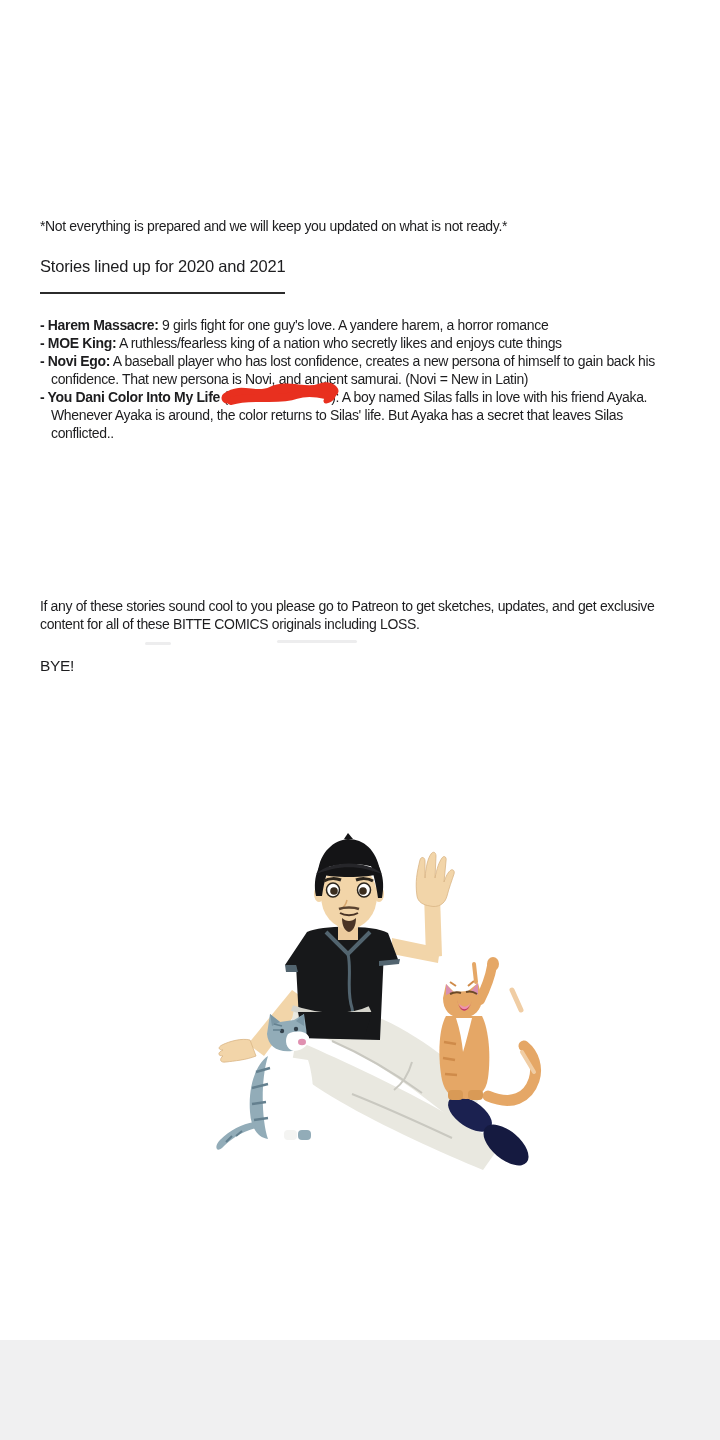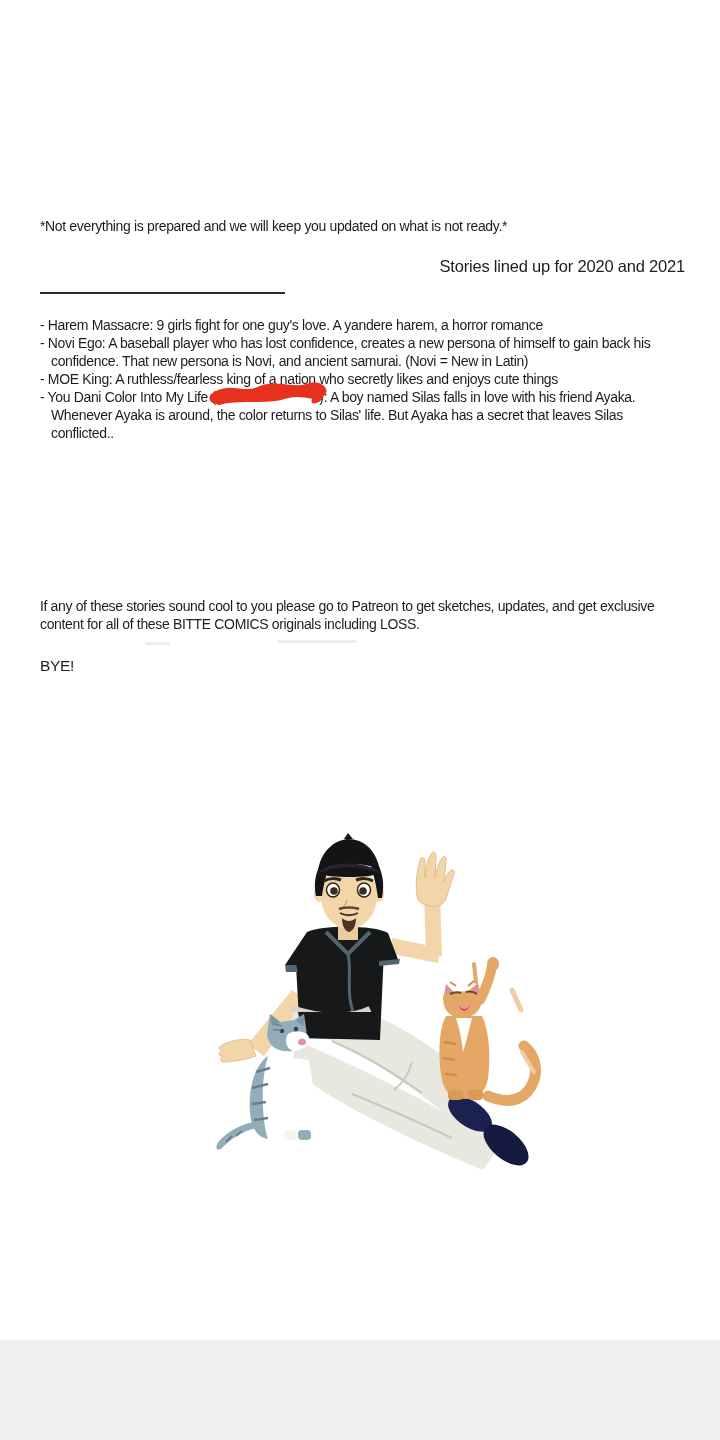--- a/index.html
+++ b/index.html
@@ -8,44 +8,44 @@
     font-family:"Liberation Sans","DejaVu Sans",sans-serif;
     color:var(--text,#1d1d1f);overflow:hidden;
   }
   .txt{position:absolute;left:40px;width:645px;font-size:14px;line-height:18px;letter-spacing:-0.35px;color:var(--text,#1d1d1f);}
   .note{top:203px;}
   .heading{top:257px;font-size:16.5px;letter-spacing:-0.2px;}
   .rule{position:absolute;left:40px;top:292px;width:245px;border:none;border-top:2px solid #2b2b2b;margin:0;}
   .stories{top:316px;}
   .stories ul{list-style:none;margin:0;padding:0;}
   .stories li{padding-left:11px;text-indent:-11px;}
-  .stories b{font-weight:normal;margin-top:40px;}
+  .stories b{font-weight:bold;margin-top:40px;}
   .patreon{top:568px;margin-top:29px;}
   .bye{top:641px;font-size:15.5px;}
   .smudge{position:absolute;background:#ededee;border-radius:2px;}
   .smudge.a{left:145px;top:642px;width:26px;height:3px;}
   .smudge.b{left:277px;top:640px;width:80px;height:3px;}
   .redaction-gap{display:inline-block;width:96px;height:11px;position:relative;vertical-align:baseline;}
   .redaction-gap svg{position:absolute;left:-8px;top:-14px;overflow:visible;}
   .illustration{position:absolute;left:212px;top:832px;width:336px;height:340px;}
   .navbar{position:absolute;left:0;top:1340px;width:720px;height:100px;background:var(--navbar_bg,#f0f0f1);}
 </style>
 </head>
 <body>
 
 <p class="txt note">*Not everything is prepared and we will keep you updated on what is not ready.*</p>
 
-<h2 class="txt heading" style="font-weight:normal;margin:0;text-align:right;">Stories lined up for 2020 and 2021</h2>
+<h2 class="txt heading" style="font-weight:normal;margin:0;">Stories lined up for 2020 and 2021</h2>
 <hr class="rule">
 
 <div class="txt stories">
   <ul>
     <li><b>- Harem Massacre:</b><span> 9 girls fight for one guy's love. A yandere harem, a horror romance</span></li>
+    <li><b>- MOE King:</b><span> A ruthless/fearless king of a nation who secretly likes and enjoys cute things</span></li>
     <li><b>- Novi Ego:</b><span> A baseball player who has lost confidence, creates a new persona of himself to gain back his confidence. That new persona is Novi, and ancient samurai. (Novi = New in Latin)</span></li>
-    <li><b>- MOE King:</b><span> A ruthless/fearless king of a nation who secretly likes and enjoys cute things</span></li>
     <li><b>- You Dani Color Into My Life</b><span> (</span><span class="redaction-gap"><svg width="118" height="34" viewBox="0 0 118 34">
         <path d="M7,21 C22,10 36,23 52,15 C68,7 86,18 100,12 C106,9.5 111,11 113,14" fill="none" stroke="#e8301f" stroke-width="11" stroke-linecap="round"></path>
         <path d="M11,24 C32,17 56,25 76,18 C91,13 104,18 111,19" fill="none" stroke="#e8301f" stroke-width="8" stroke-linecap="round"></path>
         <path d="M113,14 C115,18 112,23 106,24" fill="none" stroke="#e8301f" stroke-width="5" stroke-linecap="round"></path>
       </svg></span><span>e): A boy named Silas falls in love with his friend Ayaka. Whenever Ayaka is around, the color returns to Silas' life. But Ayaka has a secret that leaves Silas conflicted..</span></li>
   </ul>
 </div>
 
 <p class="txt patreon">If any of these stories sound cool to you please go to Patreon to get sketches, updates, and get exclusive content for all of these BITTE COMICS originals including LOSS.</p>
 

